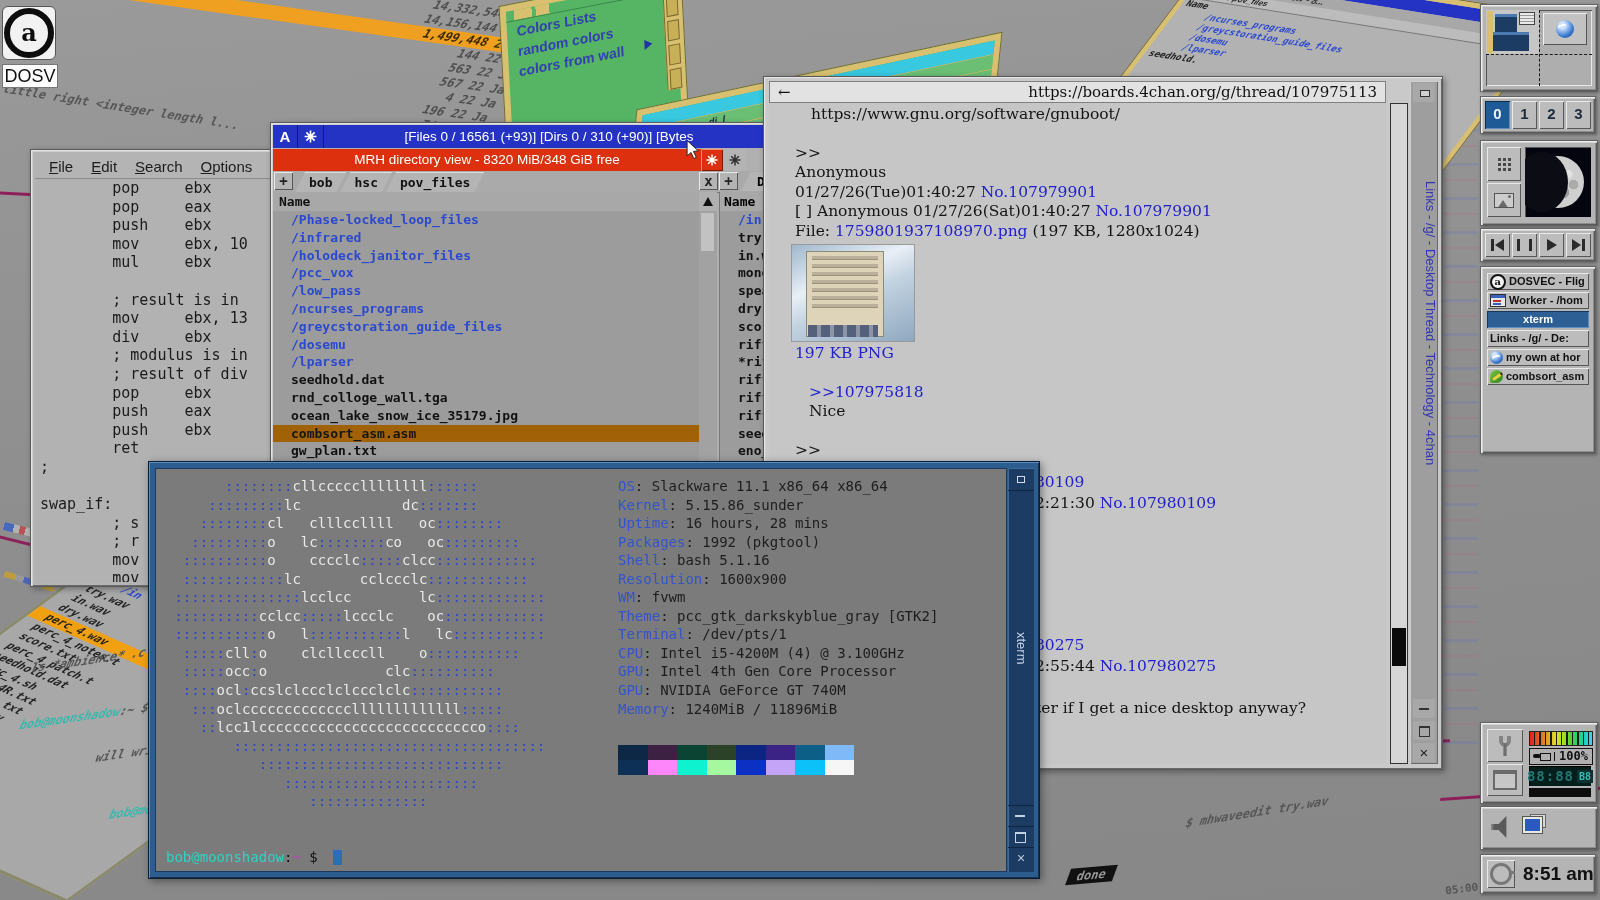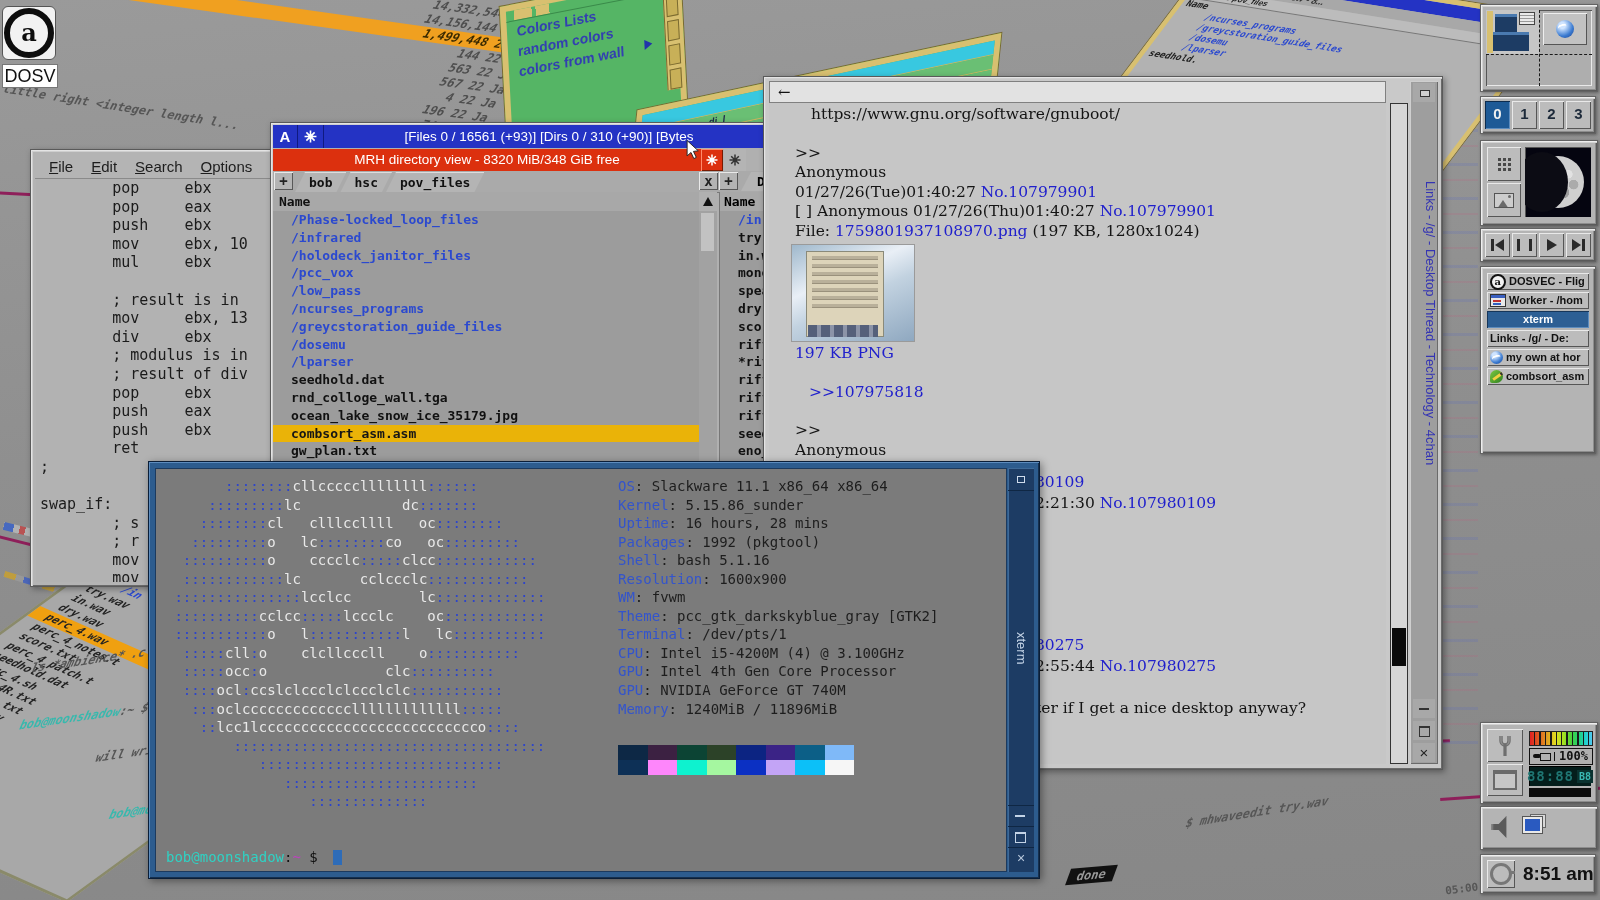--- a/index.html
+++ b/index.html
@@ -82,21 +82,21 @@
   .fm-tab{height:19px;padding:0 14px;background:#b4b4b4;clip-path:polygon(10px 0,100% 0,calc(100% - 10px) 100%,0 100%);
       font:700 13px/19px "DejaVu Sans Mono",monospace;color:#111;margin-right:-6px;border-top:1px solid #ddd;}
   .fm-header{position:absolute;left:2px;top:69px;width:426px;height:19px;background:#a8a8a8;
       font:700 13px/19px "DejaVu Sans Mono",monospace;color:#111;padding-left:6px;}
   .fm-sortbox{position:absolute;left:428px;top:69px;width:18px;height:19px;background:#b0b0b0;}
   .fm-sortbox i{position:absolute;left:4px;top:5px;width:0;height:0;border-bottom:9px solid #111;
       border-left:5px solid transparent;border-right:5px solid transparent;}
   .fm-list{position:absolute;left:2px;top:88px;width:426px;bottom:2px;background:#9c9c9c;overflow:hidden;}
   .fm-row{height:17.8px;font:700 13px/17.8px "DejaVu Sans Mono",monospace;color:#111;padding-left:18px;white-space:pre;}
   .fm-row.dir{color:#2b49cf;}
-  .fm-row.sel{background:#eab308;color:#161616;}
+  .fm-row.sel{background:#a16207;color:#161616;}
   .fm-scroll{position:absolute;left:428px;top:88px;width:18px;bottom:2px;background:#a2a2a2;}
   .fm-thumb{position:absolute;left:2px;top:2px;width:13px;height:38px;background:#c2c2c2;}
   .fm2-plus{left:446px;}  .fm-x{left:426px;}
   .fm2-tab{position:absolute;left:468px;top:1px;height:19px;width:60px;background:#b4b4b4;
       clip-path:polygon(10px 0,100% 0,100% 100%,0 100%);font:700 13px/19px "DejaVu Sans Mono",monospace;padding-left:16px;}
   .fm2-header{position:absolute;left:448px;top:69px;right:2px;height:19px;background:#a8a8a8;
       font:700 13px/19px "DejaVu Sans Mono",monospace;padding-left:4px;border-left:1px solid #777;}
   .fm2-list{position:absolute;left:448px;top:88px;right:2px;bottom:2px;background:#9c9c9c;border-left:1px solid #777;overflow:hidden;}
   
   .browser{left:763px;top:76px;width:678px;height:692px;z-index:30;background:#c9c9c9;}
@@ -455,44 +455,46 @@
         <div class="fm-row">riff</div>
         <div class="fm-row">riff</div>
         <div class="fm-row">seed</div>
         <div class="fm-row">eno_</div>
       </div>
   </div>
 
   <div class="win browser">
     <div class="br-topbar">
       <span>←</span>
+      <span>https://boards.4chan.org/g/thread/107975113</span>
     </div>
     <div class="br-content">
       <div class="bl" style="margin-left:42px;margin-top:2px;">https://www.gnu.org/software/gnuboot/</div>
       <div class="sp"></div>
       <div class="bl">&gt;&gt;</div>
       <div class="bl">Anonymous</div>
       <div class="bl"><span>01/27/26(Tue)01:40:27 </span><span class="blue">No.107979901</span></div>
-      <div class="bl"><span>[ ] Anonymous 01/27/26(Thu)01:40:27 </span><span class="blue">No.107979901</span></div>
+      <div class="bl"><span>[ ] Anonymous 01/27/26(Sat)01:40:27 </span><span class="blue">No.107979901</span></div>
       <div class="bl"><span>File: </span><span class="blue">1759801937108970.png</span><span> (197 KB, 1280x1024)</span></div>
       <div class="br-thumb">
         <div class="tw">
             <i></i>
             <i></i>
             <i></i>
             <i></i>
             <i></i>
             <i></i>
             <i></i>
           </div>
         <div class="tb"></div>
       </div>
       <div class="bl blue">197 KB PNG</div>
       <div class="sp"></div>
       <div class="bl blue" style="margin-left:40px;">&gt;&gt;107975818</div>
+      <div class="bl" style="margin-left:40px;">Nice</div>
       <div class="sp"></div>
       <div class="bl">&gt;&gt;</div>
       <div class="bl">Anonymous</div>
       <div class="br-frag blue" style="left:266px;top:370px;">80109</div>
       <div class="br-frag" style="left:266px;top:391px;"><span>2:21:30 </span><span class="blue">No.107980109</span></div>
       <div class="br-frag blue" style="left:266px;top:533px;">80275</div>
       <div class="br-frag" style="left:266px;top:554px;"><span>2:55:44 </span><span class="blue">No.107980275</span></div>
       <div class="br-frag" style="left:266px;top:596px;">ter if I get a nice desktop anyway?</div>
     </div>
     <div class="br-scroll">

